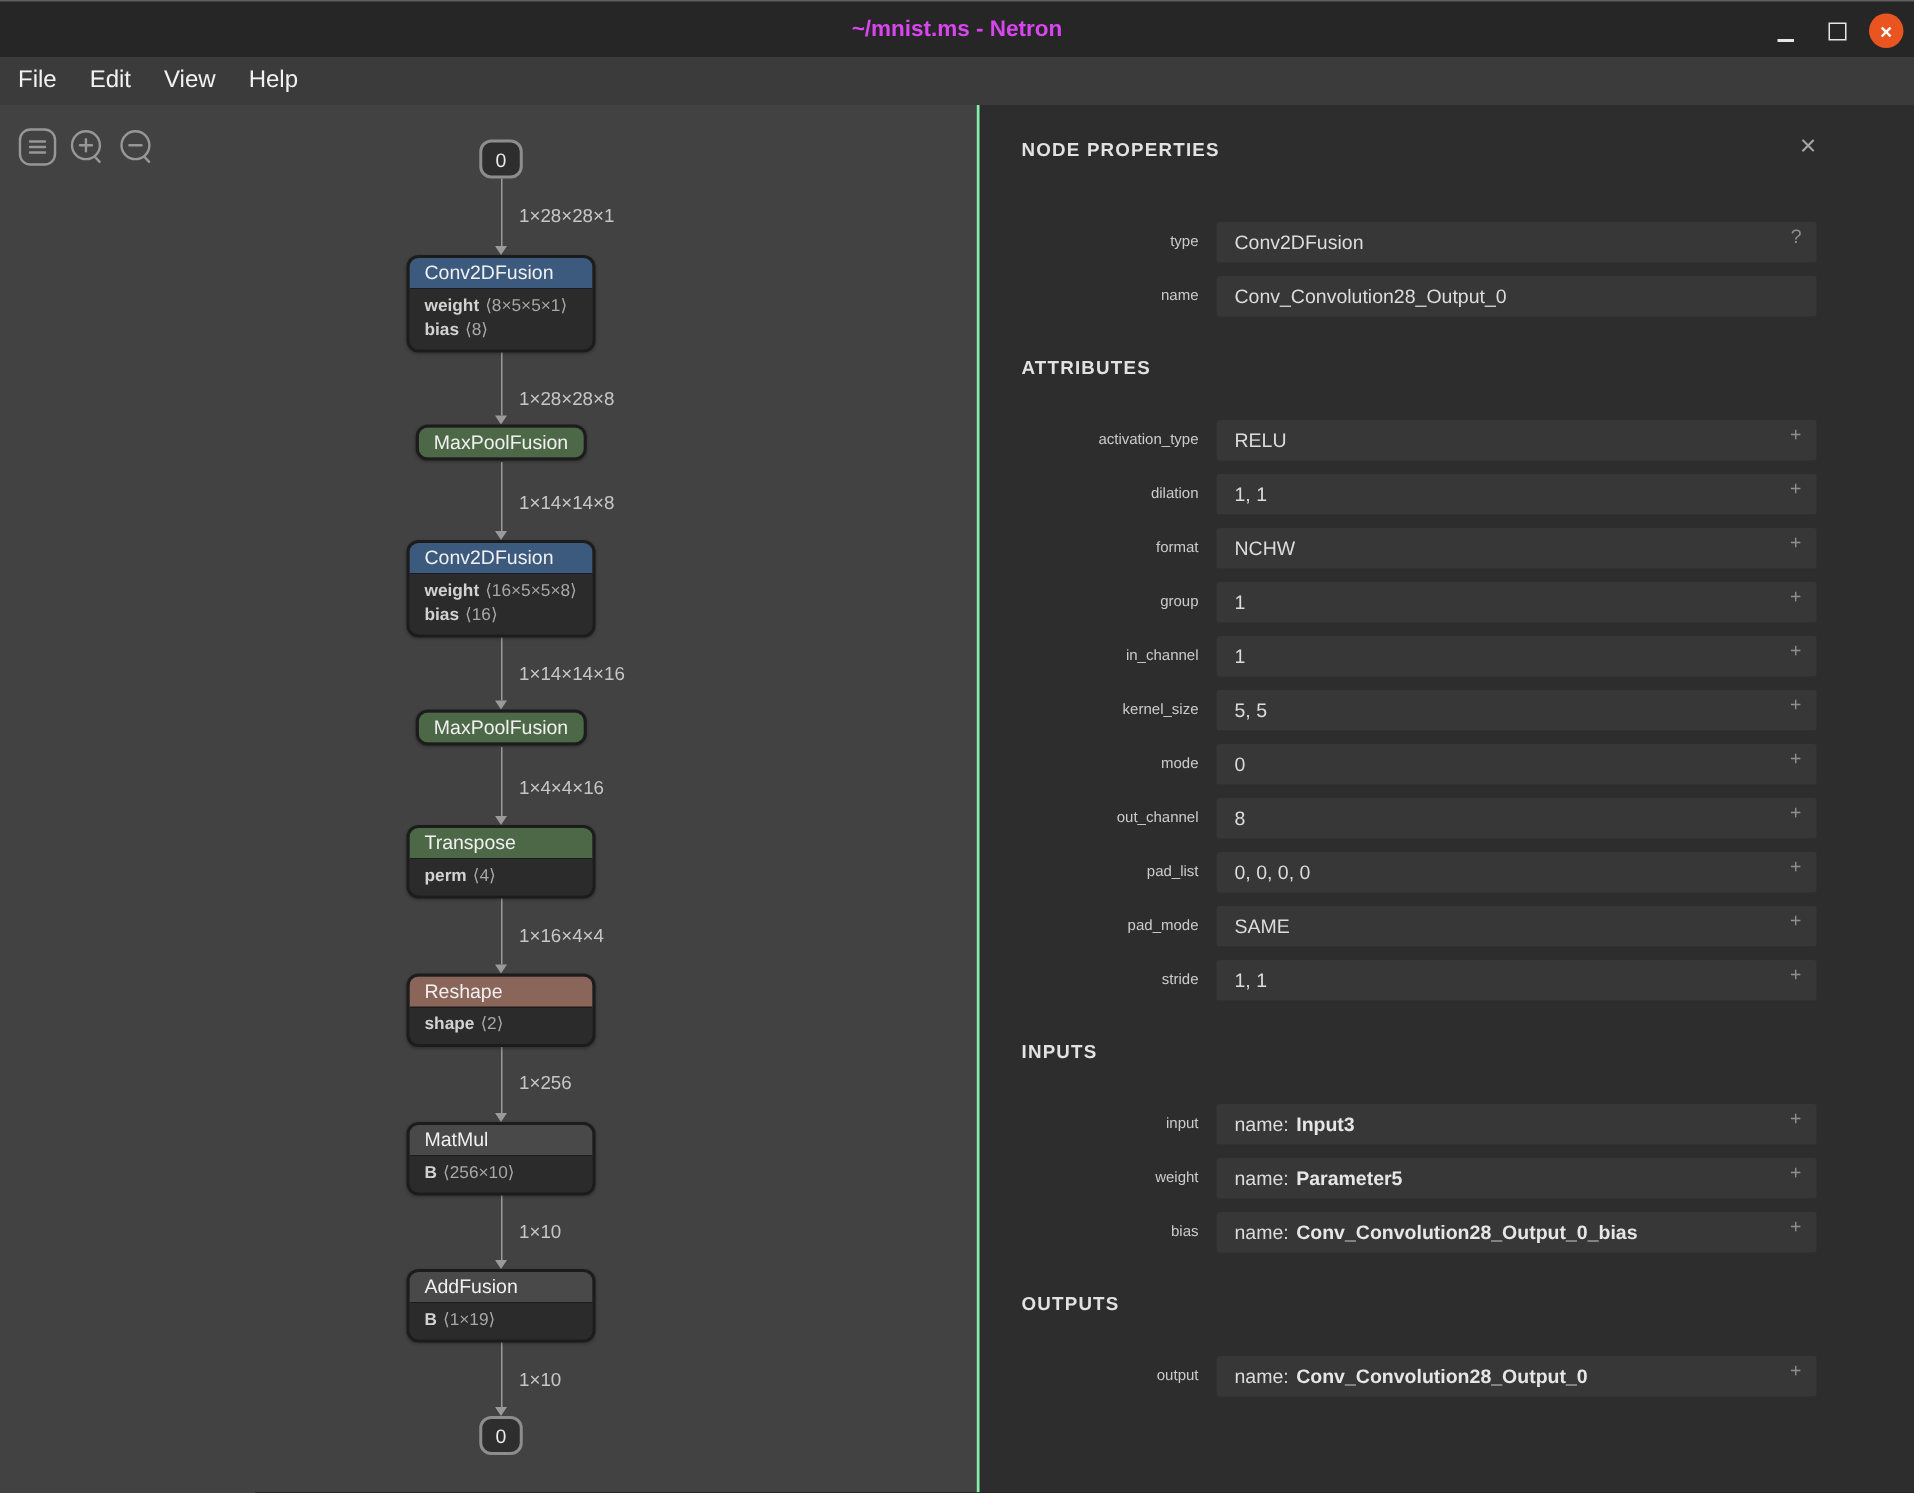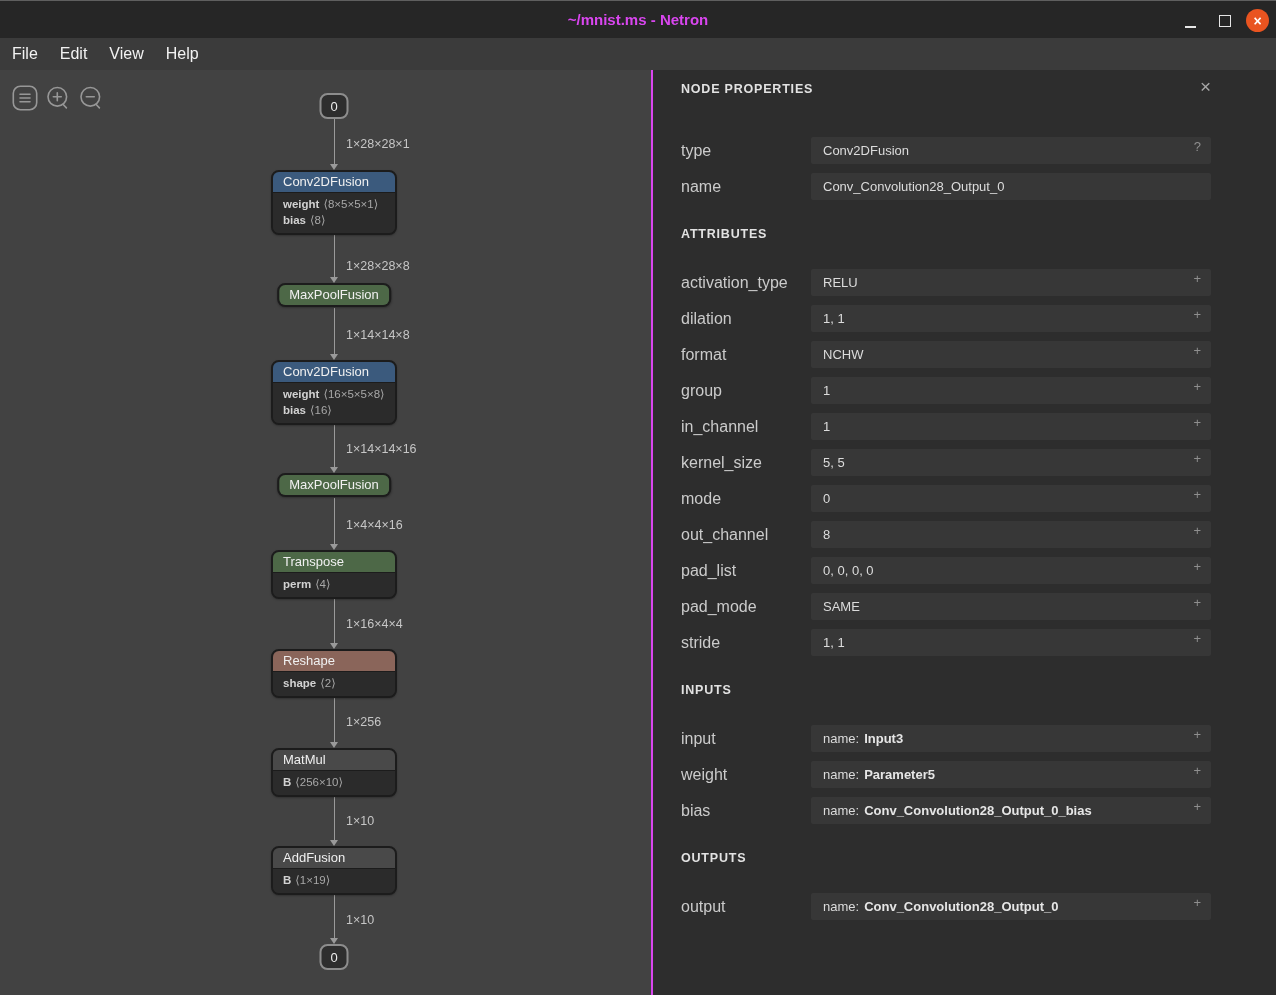--- a/index.html
+++ b/index.html
@@ -47,30 +47,30 @@
   .cat-default { background:#494949; }
   .gnode-attrs { background:#2b2b2b; padding:3px 10px 5px; }
   .gattr { font-size:11.5px; line-height:16px; color:#a8a8a8; white-space:nowrap; }
   .gattr b { color:#d2d2d2; margin-right:4px; }
   .io-node { position:absolute; left:334px; transform:translateX(-50%);
              width:29px; height:26px; border:2px solid #8d8d8d; border-radius:8px;
              background:#2e2e2e; color:#ececec; font-size:13px;
              display:flex; align-items:center; justify-content:center; }
 
   
-  .props-panel { width:584px; height:925px; background:#2d2d2d; border-left:2px solid #d946ef;
-                 padding:13px 24px 0 28px; overflow:hidden; }
+  .props-panel { width:584px; height:925px; background:#2d2d2d; border-left:2px solid #86efac;
+                 padding:24px 24px 0 28px; overflow:hidden; }
   .props-header { display:flex; align-items:flex-start; justify-content:space-between; height:15px; }
   .props-title, .sec-title { color:#e2e2e2; font-size:12.5px; font-weight:bold; letter-spacing:.8px; line-height:13px; }
   .props-close { color:#a6a6a6; font-size:19px; line-height:14px; cursor:default; margin-top:-3px; }
   .sec-title { margin-top:28px; }
   .prow { display:flex; align-items:center; margin-top:9px; }
   .prow.g-first { margin-top:39px; }
   .prow.s-first { margin-top:28px; }
-  .plabel { width:118px; margin-right:12px; color:#cbcbcb; font-size:16px; flex:none; }
+  .plabel { width:118px; text-align:right; margin-right:12px; color:#cbcbcb; font-size:10px; flex:none; }
   .pvalue { position:relative; flex:1; height:27px; background:#373737; border-radius:2px;
             display:flex; align-items:center; padding:0 26px 0 12px;
             color:#dcdcdc; font-size:13px; white-space:nowrap; overflow:hidden; }
   .pvalue .corner { position:absolute; right:10px; top:3px; color:#8f8f8f; font-size:13px; line-height:13px; }
   .fprefix { margin-right:5px; }
   .pvalue b { color:#e6e6e6; }
 </style>
 </head>
 <body>
 

